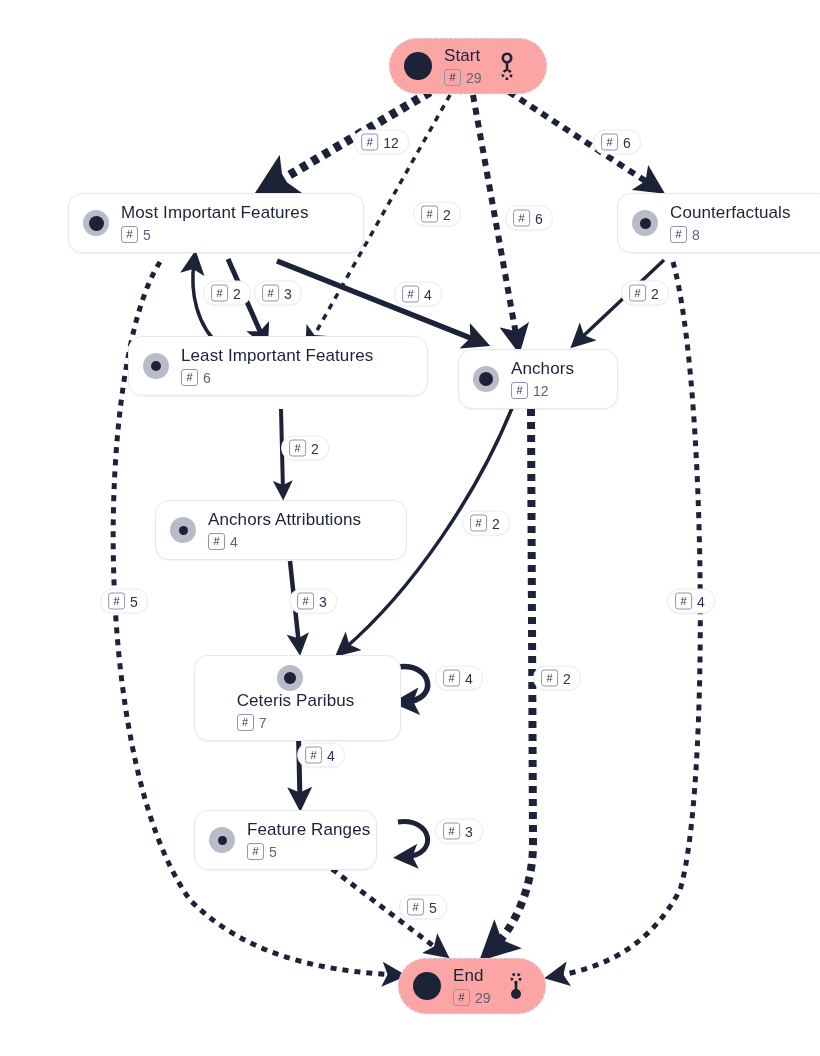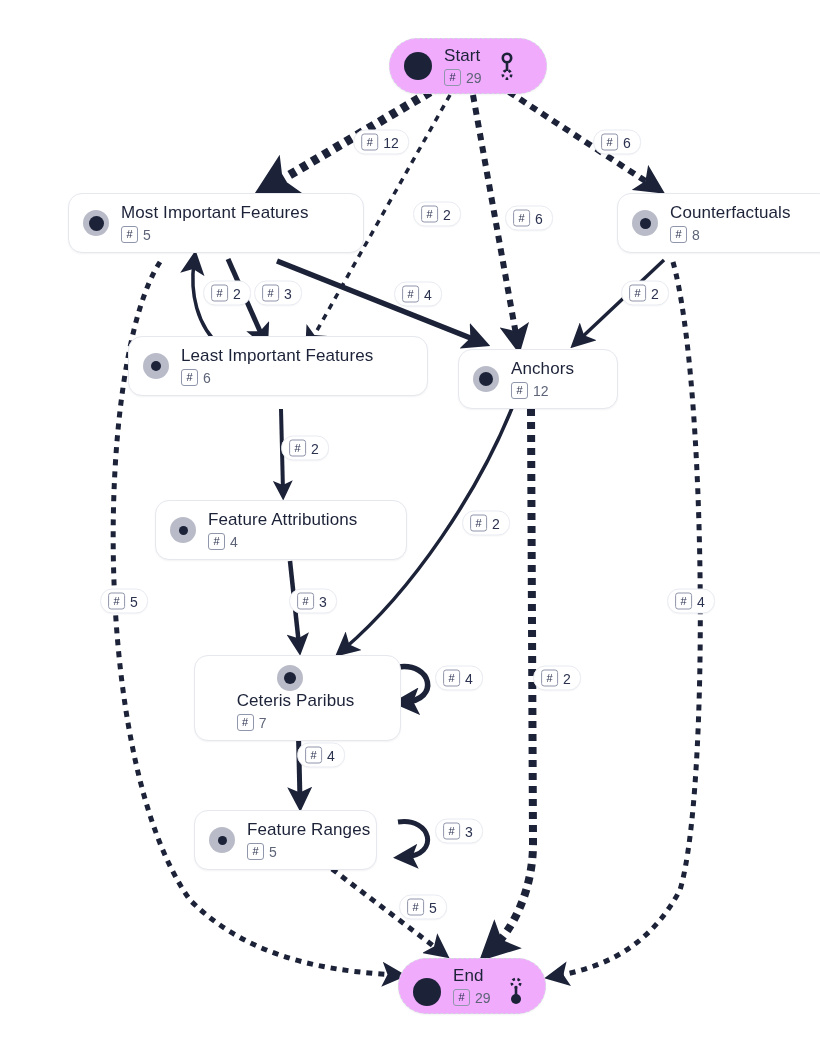--- a/index.html
+++ b/index.html
@@ -34,21 +34,21 @@
     align-items: center;
     background: #ffffff;
     border: 1.5px solid #e6e8ee;
     border-radius: 14px;
     padding: 9px 18px 9px 14px;
     box-shadow: 0 1px 2px rgba(20,24,45,0.05);
   }
   .node.terminal {
     border: 1.5px dashed #d5d8e2;
     border-radius: 30px;
-    background: #f0abfc;
+    background: #fca5a5;
     padding: 7px 16px 7px 14px;
   }
   .node-dot {
     flex: 0 0 auto;
     width: 26px;
     height: 26px;
     border-radius: 50%;
     background: #b9bcc8;
     display: flex;
     align-items: center;
@@ -250,21 +250,21 @@
         <span class="count-val">12</span>
       </span>
     </span>
   </div>
 
   <div class="node" style="left:155px; top:500px; width:252px;">
     <span class="node-dot">
       <i style="width:9px;height:9px;"></i>
     </span>
     <span class="node-body">
-      <span class="node-title">Feature Attributions</span>
+      <span class="node-title">Anchors Attributions</span>
       <span class="node-count">
         <span class="hashbox">#</span>
         <span class="count-val">4</span>
       </span>
     </span>
   </div>
 
   <div class="node" style="left:194px; top:655px; width:207px;flex-direction:column;">
     <span class="node-dot">
       <i style="width:12px;height:12px;"></i>
@@ -284,21 +284,21 @@
     </span>
     <span class="node-body">
       <span class="node-title">Feature Ranges</span>
       <span class="node-count">
         <span class="hashbox">#</span>
         <span class="count-val">5</span>
       </span>
     </span>
   </div>
 
-  <div class="node terminal" style="left:398px; top:958px; width:148px;align-items:flex-end;">
+  <div class="node terminal" style="left:398px; top:958px; width:148px;">
     <span class="node-dot">
       <i style="width:28px;height:28px;"></i>
     </span>
     <span class="node-body">
       <span class="node-title">End</span>
       <span class="node-count">
         <span class="hashbox">#</span>
         <span class="count-val">29</span>
       </span>
     </span>

